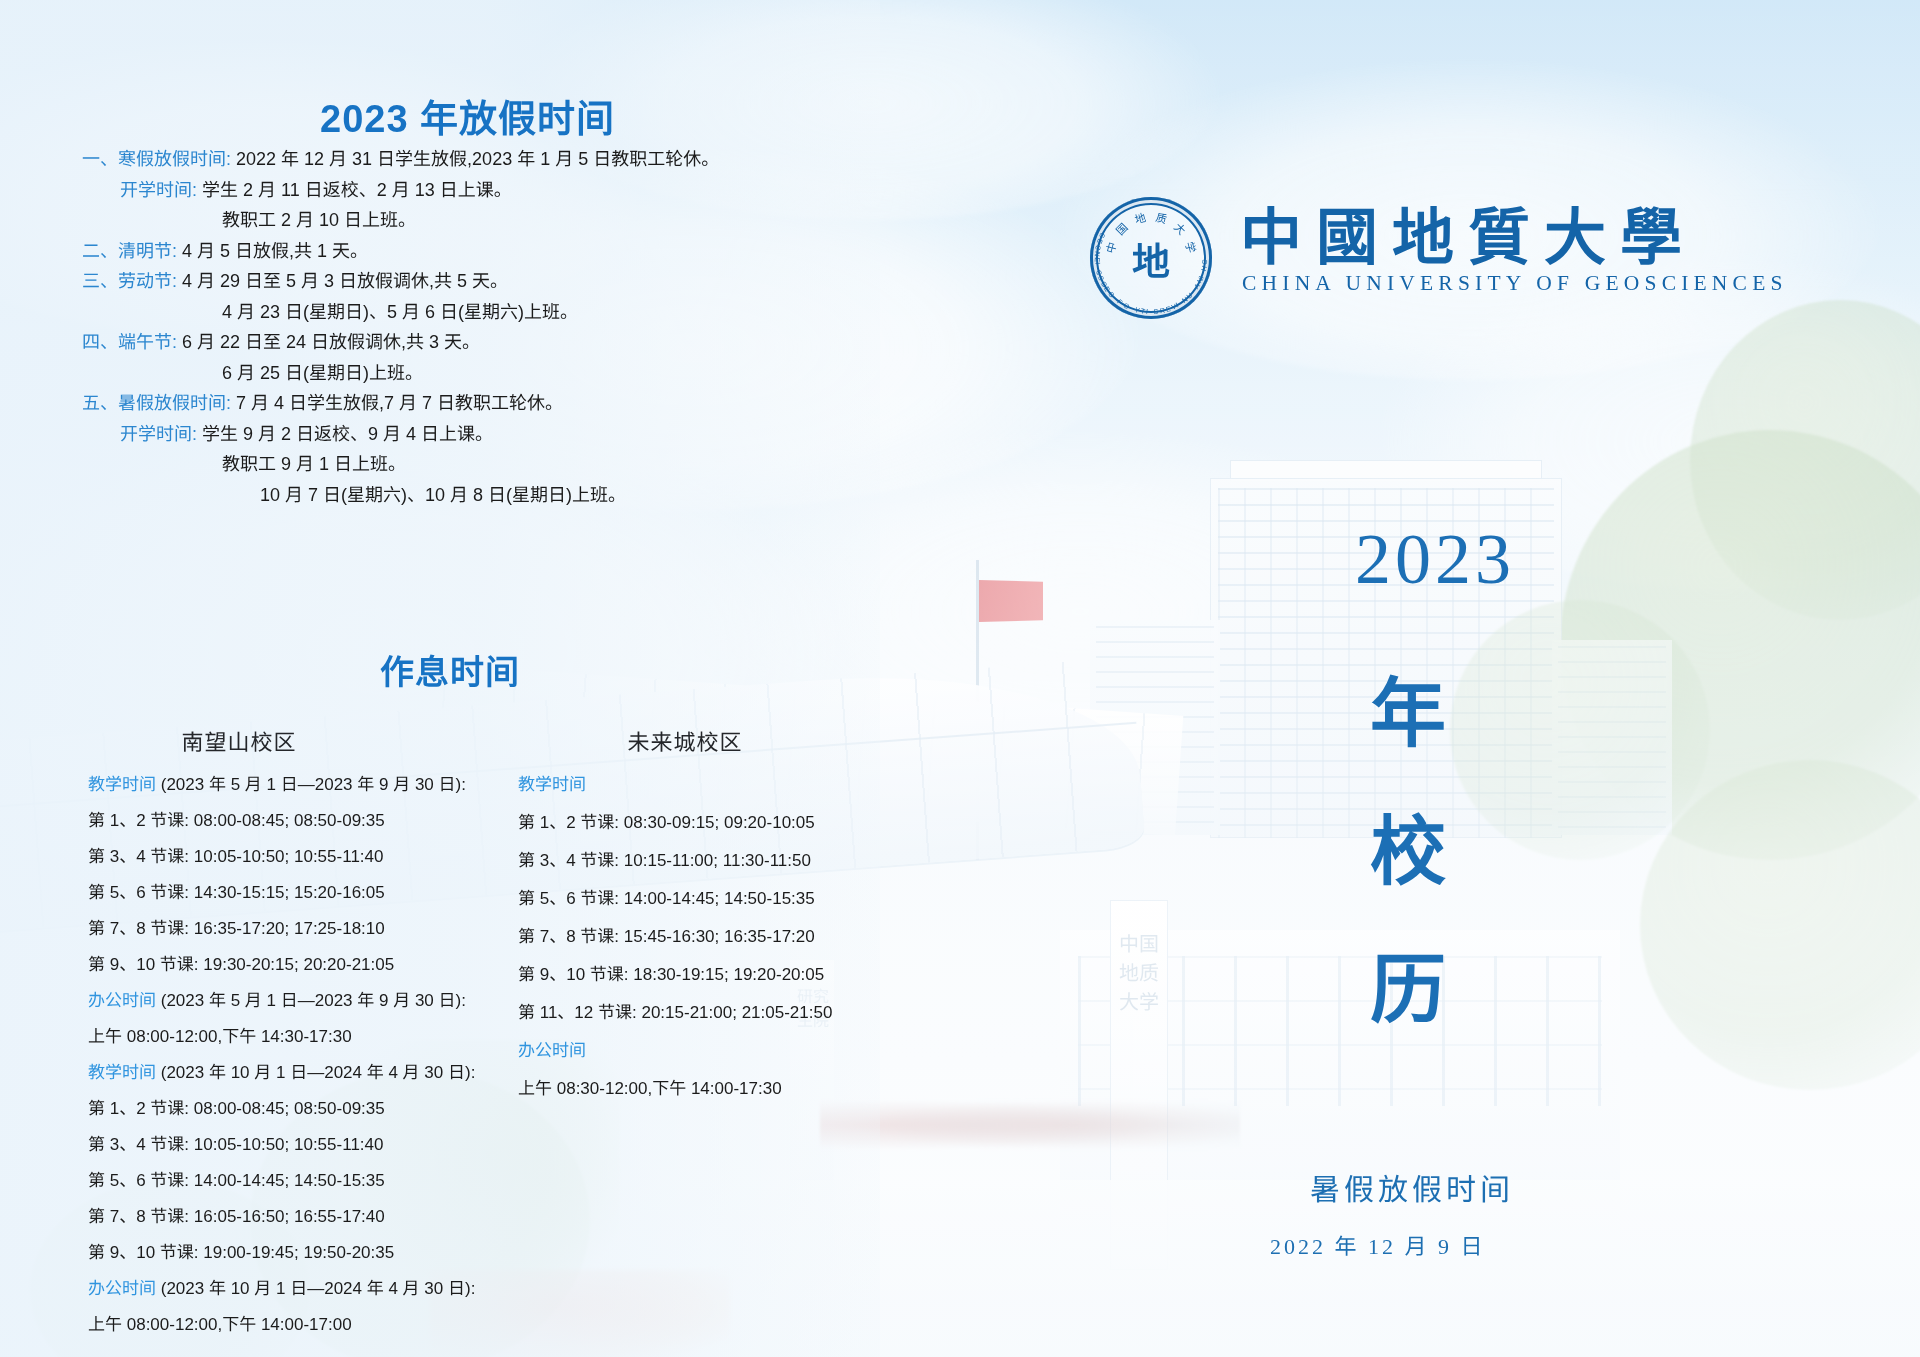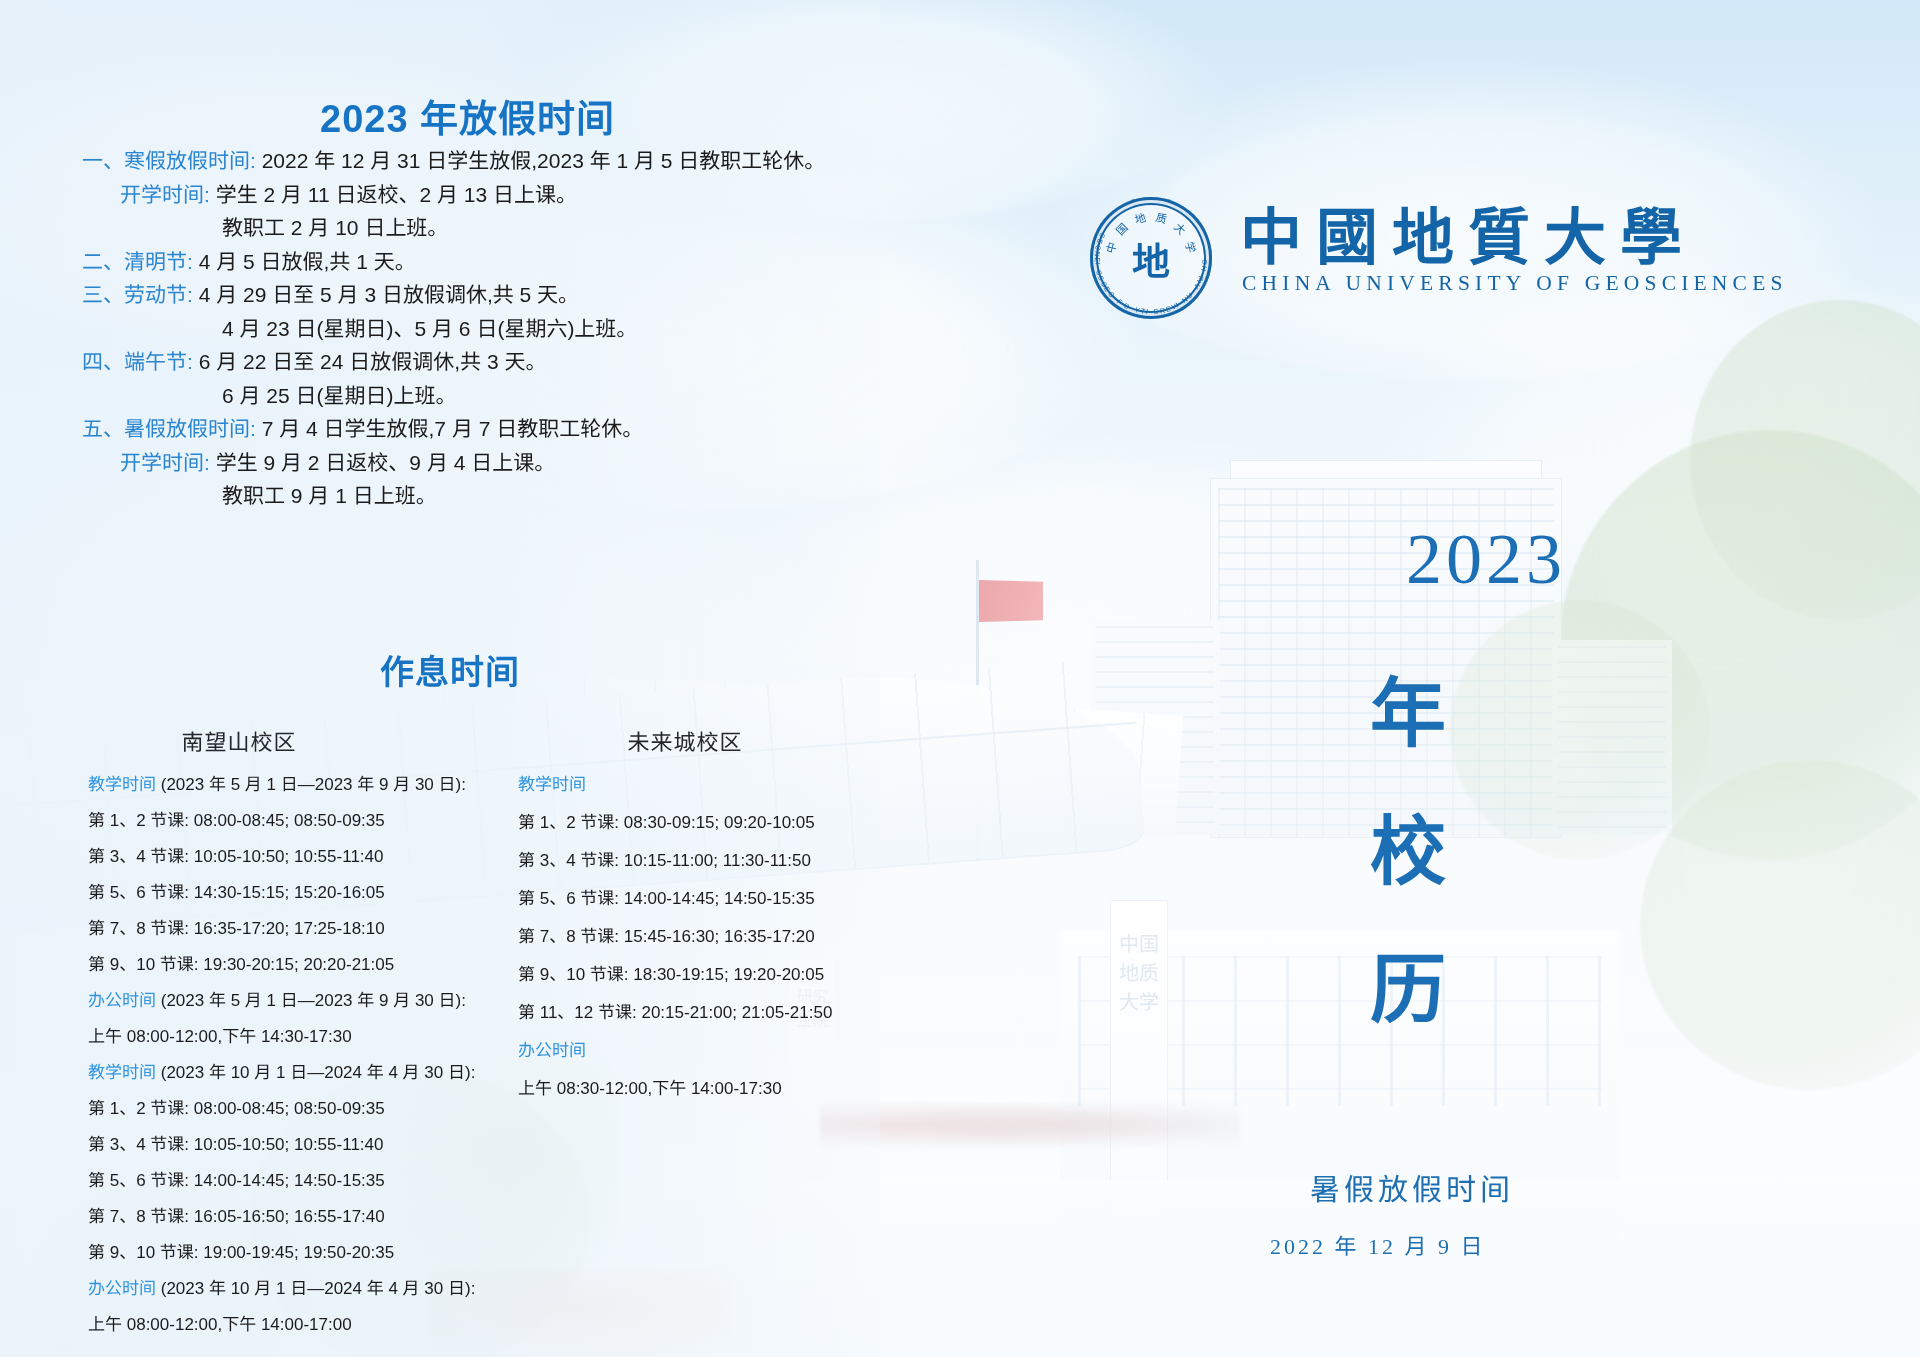--- a/index.html
+++ b/index.html
@@ -210,21 +210,21 @@
     color:#1773c4;
     font-weight:bold;
     letter-spacing:1px;
     white-space:nowrap;
   }
   #holiday-title { left:320px; top:88px; font-size:38px; }
   #worktime-title { left:380px; top:645px; font-size:34px; }
 
   .holiday-list{
     position:absolute; left:82px; top:150px; width:760px;
-    font-size:21px; line-height:1.0;
+    font-size:18px; line-height:1.0;
     color:#1b1b1b;
   }
   .h-row{ display:block; white-space:nowrap; margin-bottom:12.5px; }
   .h-row .num, .h-row .lbl { color:#2b86cf; }
   .indent-1 { padding-left:38px; }
   .indent-2 { padding-left:140px; }
   .indent-3 { padding-left:178px; }
 
   
   .campus-col{ position:absolute; font-size:17px; color:#1b1b1b; }
@@ -236,21 +236,21 @@
     letter-spacing:1px;
   }
   #campus-south .campus-name{ padding-right:78px; }
   #campus-future .campus-name{ padding-right:46px; }
   .sched-line{ white-space:nowrap; margin-bottom:19px; line-height:1.0; }
   .sched-line .label{ color:#2f94df; }
   #campus-future .sched-line{ margin-bottom:21px; }
 
   
   .year-big{
-    position:absolute; left:1406px; top:518px;
+    position:absolute; left:1355px; top:518px;
     font-size:72px; color:#1c6fb5; letter-spacing:4px;
     font-family:"Liberation Serif","DejaVu Serif",serif;
   }
   .vert-char{
     position:absolute; left:1370px;
     font-size:76px; color:#1c6fb5; font-weight:bold;
     font-family:"Liberation Serif","DejaVu Serif",serif;
     text-shadow: 0 1px 0 rgba(255,255,255,.5);
   }
   #vc-0{ top:652px; }
@@ -402,20 +402,21 @@
         <div class="h-row indent-1"><span class="lbl">开学时间:</span><span class="txt"> 学生 2 月 11 日返校、2 月 13 日上课。</span></div>
         <div class="h-row indent-2"><span class="txt">教职工 2 月 10 日上班。</span></div>
         <div class="h-row"><span class="num">二、</span><span class="lbl">清明节:</span><span class="txt"> 4 月 5 日放假,共 1 天。</span></div>
         <div class="h-row"><span class="num">三、</span><span class="lbl">劳动节:</span><span class="txt"> 4 月 29 日至 5 月 3 日放假调休,共 5 天。</span></div>
         <div class="h-row indent-2"><span class="txt">4 月 23 日(星期日)、5 月 6 日(星期六)上班。</span></div>
         <div class="h-row"><span class="num">四、</span><span class="lbl">端午节:</span><span class="txt"> 6 月 22 日至 24 日放假调休,共 3 天。</span></div>
         <div class="h-row indent-2"><span class="txt">6 月 25 日(星期日)上班。</span></div>
         <div class="h-row"><span class="num">五、</span><span class="lbl">暑假放假时间:</span><span class="txt"> 7 月 4 日学生放假,7 月 7 日教职工轮休。</span></div>
         <div class="h-row indent-1"><span class="lbl">开学时间:</span><span class="txt"> 学生 9 月 2 日返校、9 月 4 日上课。</span></div>
         <div class="h-row indent-2"><span class="txt">教职工 9 月 1 日上班。</span></div>
+        <div class="h-row indent-3"><span class="txt">10 月 7 日(星期六)、10 月 8 日(星期日)上班。</span></div>
       </div>
 
     <div class="heading" id="worktime-title">作息时间</div>
 
     <div class="campus-col" id="campus-south">
       <div class="campus-name">南望山校区</div>
       <div class="campus-lines">
           <div class="sched-line"><span class="label">教学时间</span><span> (2023 年 5 月 1 日—2023 年 9 月 30 日):</span></div>
           <div class="sched-line"><span>第 1、2 节课: 08:00-08:45; 08:50-09:35</span></div>
           <div class="sched-line"><span>第 3、4 节课: 10:05-10:50; 10:55-11:40</span></div>

